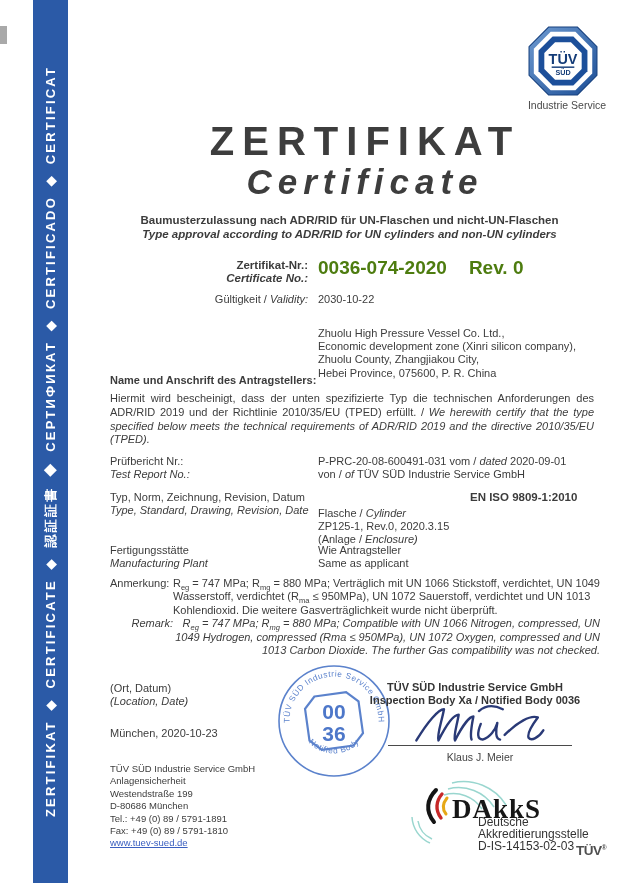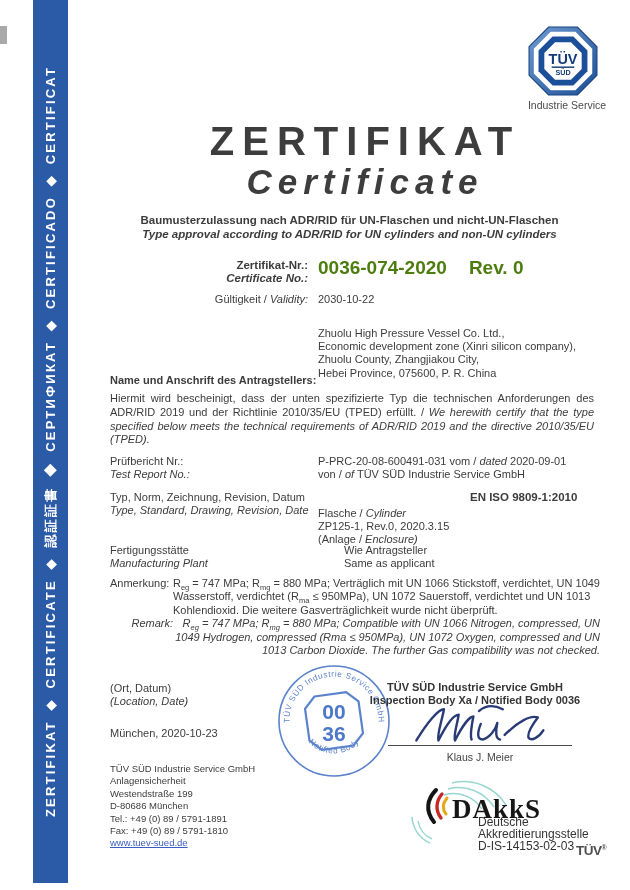--- a/index.html
+++ b/index.html
@@ -52,21 +52,21 @@
   .statement { left:110px; top:392px; width:484px; font-size:11px; line-height:13.8px; text-align:justify; }
 
   .report-label { left:110px; top:455px; }
   .report-value { left:318px; top:455px; }
 
   .type-label { left:110px; top:491px; }
   .type-value { left:318px; top:491px;margin-top:16px; }
   .type-standard { left:470px; top:491px; font-size:11.5px; font-weight:bold; white-space:nowrap; }
 
   .plant-label { left:110px; top:544px; }
-  .plant-value { left:318px; top:544px;margin-left:26px; }
+  .plant-value { left:318px; top:544px; }
 
   .remark-block { left:110px; top:577px; width:490px; font-size:11px; line-height:13.4px; }
   .remark-row { display:flex; }
   .remark-row .rlbl { width:63px; flex:0 0 63px; }
   .remark-row .rtxt { flex:1; }
   sub.rsub { font-size:7.5px; line-height:0; }
 
   .ort-label { left:110px; top:682px; }
   .muenchen { left:110px; top:727px; font-size:11px; }
   .address { left:110px; top:763px; font-size:9.5px; line-height:12.4px; color:#3c3c3c; }

